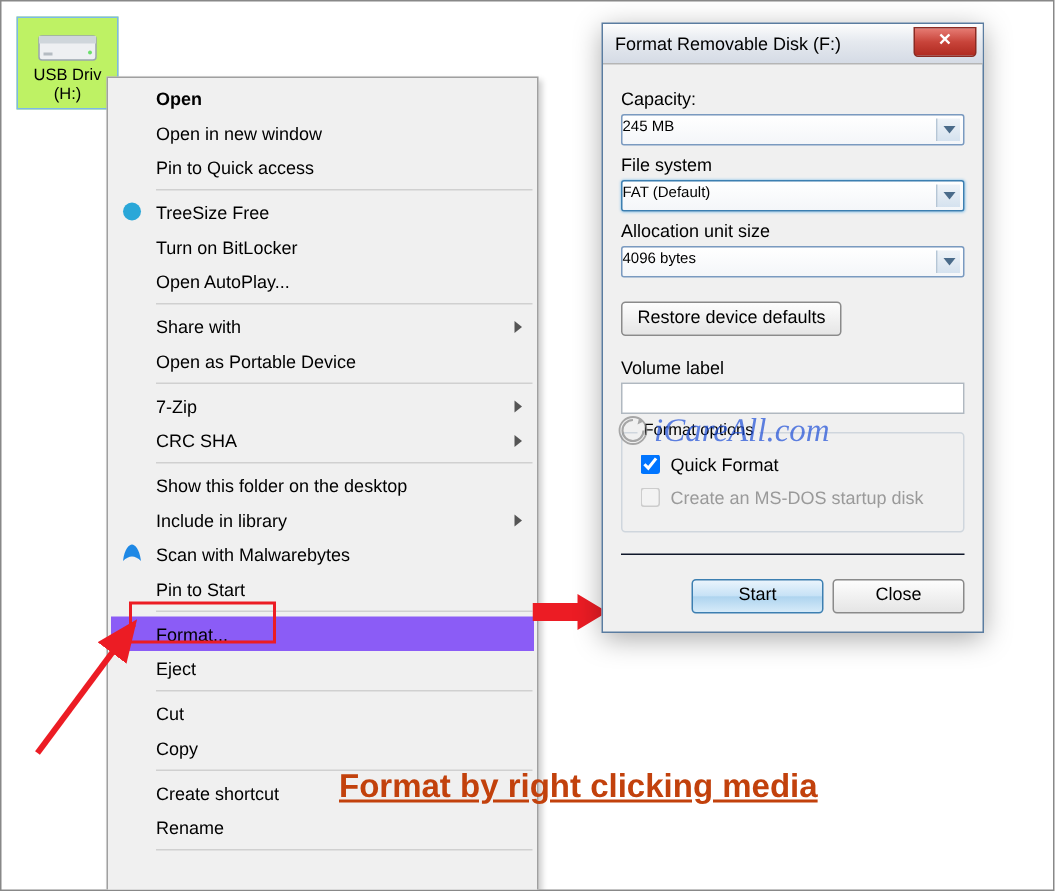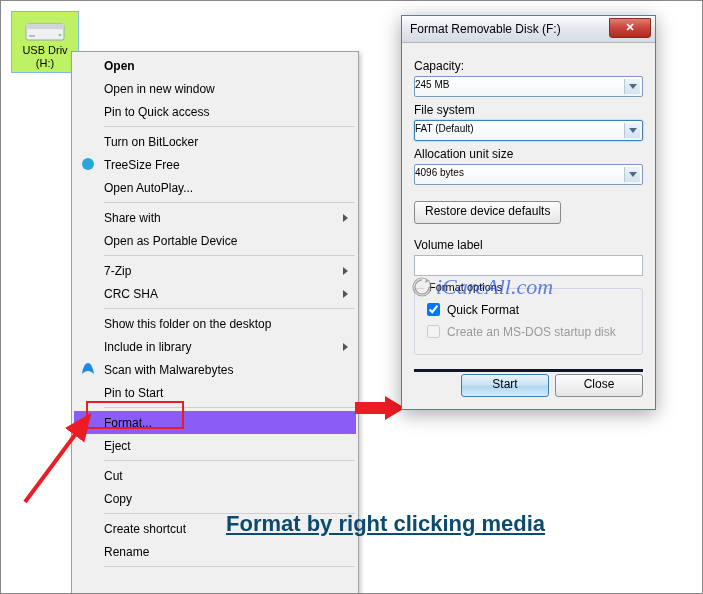--- a/index.html
+++ b/index.html
@@ -203,30 +203,30 @@
     font-style: italic;
     font-size: 22px;
     color: #1d4ed8;
     opacity: 0.7;
     pointer-events: none;
     display:flex; align-items:center; gap:3px;
   }
   .dlg-buttons {
     display:flex; justify-content:flex-end; gap:6px;
     margin-top: 14px;
-    border-top: 3px solid #0f172a;
-    padding-top: 2px;
+    border-top: 1px solid #0f172a;
+    padding-top: 16px;
   }
   .caption {
     position: absolute;
     left: 225px;
     top: 510px;
     font-size: 22px;
     font-weight: bold;
-    color: #0c4a6e;
+    color: #c2410c;
     text-decoration: underline;
     font-family: Arial, sans-serif;
   }
 </style>
 </head>
 <body>
 
 <div class="desktop-icon">
   <svg class="drive-svg" viewBox="0 0 42 28">
     <rect x="2" y="8" width="38" height="16" rx="2" fill="#eef0f2" stroke="#9aa5ae"></rect>
@@ -243,27 +243,27 @@
       <span style="font-weight: bold;">Open</span>
     </div>
     <div class="cm-item">
       <span>Open in new window</span>
     </div>
     <div class="cm-item">
       <span>Pin to Quick access</span>
     </div>
     <div class="cm-sep"></div>
     <div class="cm-item">
-      <span>Turn on BitLocker</span>
-    </div>
-    <div class="cm-item">
       <span>TreeSize Free</span>
       <svg class="cm-icon" viewBox="0 0 16 16">
         <circle cx="8" cy="8" r="6" fill="#2aa7d8"></circle>
       </svg>
+    </div>
+    <div class="cm-item">
+      <span>Turn on BitLocker</span>
     </div>
     <div class="cm-item">
       <span>Open AutoPlay...</span>
     </div>
     <div class="cm-sep"></div>
     <div class="cm-item">
       <span>Share with</span>
       <div class="arrow"></div>
     </div>
     <div class="cm-item">

